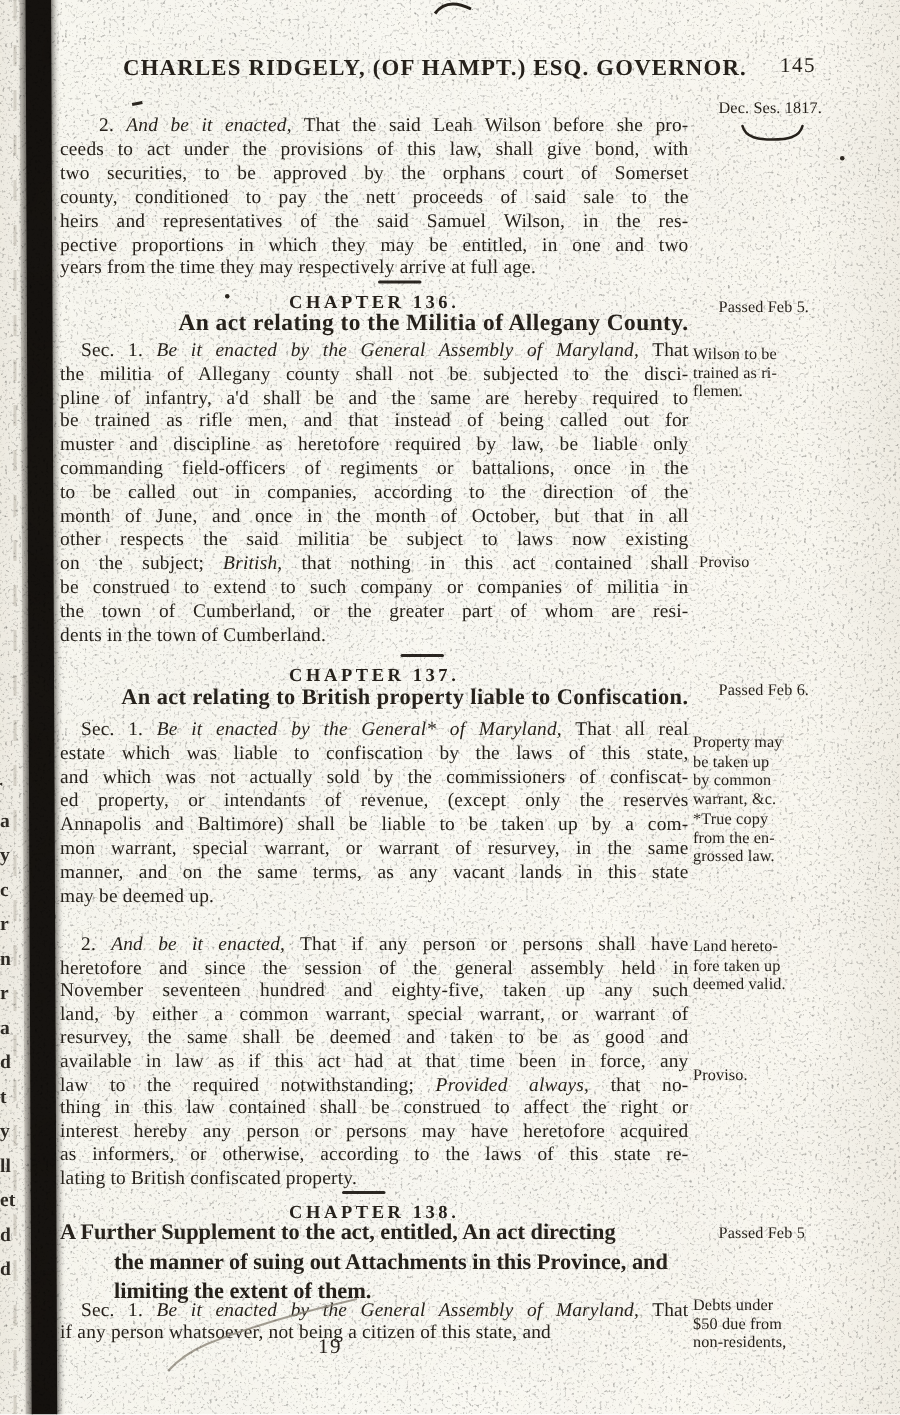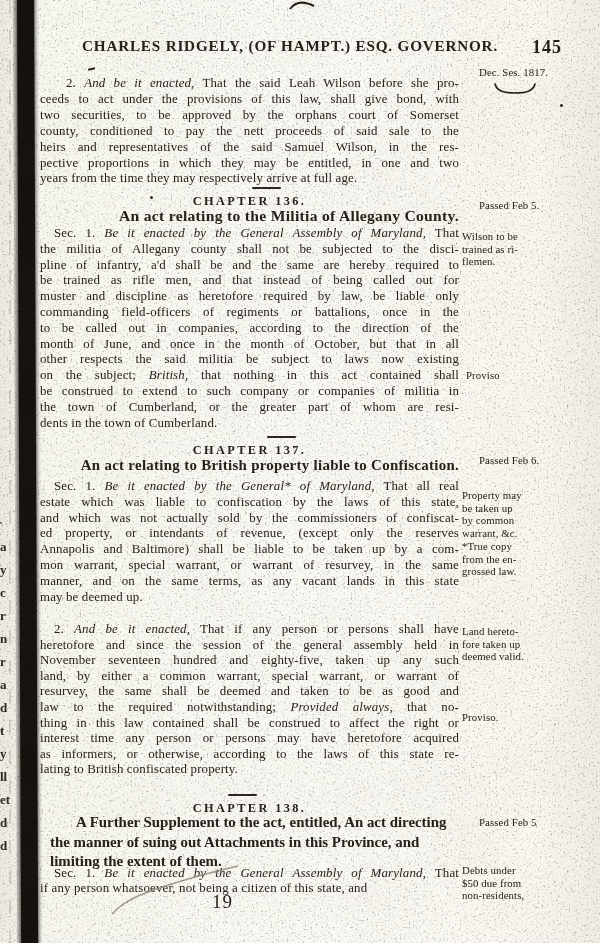--- a/index.html
+++ b/index.html
@@ -14,49 +14,49 @@
     transform:rotate(-0.25deg); transform-origin:top center; }
   .edge-streak { position:absolute; top:0; left:9px; width:2px; height:943px;
     background:repeating-linear-gradient(#b9b4a8 0 14px, transparent 14px 30px); opacity:.5; }
   
   .edge-frags { position:absolute; left:0; top:512px; width:13px; height:362px;
     font-size:13px; font-weight:bold; line-height:23px; white-space:pre-line;
     color:#2e2a24; text-indent:-4px; overflow:hidden; filter:blur(.2px); }
   
   .header { position:absolute; top:37px; left:60px; width:460px; text-align:center;
     font-size:15.2px; font-weight:bold; letter-spacing:.8px; }
-  .pageno { position:absolute; top:37px; left:532px; font-size:18px; font-weight:bold; letter-spacing:1px; }
+  .pageno { position:absolute; top:37px; left:520px; font-size:14px; font-weight:normal; letter-spacing:1px; }
   
   .block { position:absolute; left:40px; width:419px; font-size:12.9px; letter-spacing:.15px; }
   .line { white-space:nowrap; text-align:justify; text-align-last:justify; }
   .para .line:last-child { text-align-last:left; }
   .para .line:first-child { text-indent:14px; }
   .p-wilson .line:first-child { text-indent:26px; }
   .p-wilson .line { line-height:15.9px; }
   .p-136 .line { line-height:15.8px; }
   .p-137a .line { line-height:15.8px; }
   .p-137b .line { line-height:15.6px; }
   .p-138 .line { line-height:14.5px; }
   .it { font-style:italic; }
   .chap { position:absolute; left:40px; width:419px; text-align:center;
     font-size:12.3px; font-weight:bold; letter-spacing:2.4px; }
   .acttitle { position:absolute; left:40px; width:419px; text-align:right;
     font-weight:bold; letter-spacing:.3px; }
   .t-136 { font-size:15.6px; }
   .t-137 { font-size:14.9px; }
   .t-138 { position:absolute; left:40px; width:424px; font-weight:bold; font-size:14.9px; text-align:left; }
-  .t-138 .line { line-height:19.5px; padding-left:10px; text-align:left; text-align-last:left; }
-  .t-138 .line:first-child { padding-left:0;margin-left:36px; }
+  .t-138 .line { line-height:19.5px; padding-left:36px; text-align:left; text-align-last:left; }
+  .t-138 .line:first-child { padding-left:0; }
   .divider { position:absolute; width:29px; height:2.4px; background:#2a2520; border-radius:1px; }
   
   .mnote { position:absolute; left:462px; width:130px; font-size:10.8px; line-height:12.6px;
     white-space:pre-line; letter-spacing:.1px; }
   .mnote.shift { left:479px; }
   .brace { position:absolute; left:492px; top:82px; }
-  .sig { position:absolute; left:212px; top:891px; font-size:19px; letter-spacing:1px; }
+  .sig { position:absolute; left:212px; top:891px; font-size:14px; letter-spacing:1px; }
   .speck { position:absolute; background:#2b261f; }
   .noise, .curve-art, .tick-art { position:absolute; pointer-events:none; }
 </style>
 </head>
 <body>
 
 <div class="page">
 
   <div class="binding"></div>
   <div class="edge-streak"></div>
@@ -139,23 +139,24 @@
 warrant, &amp;c.</div>
   <div class="mnote" style="top:540px">*True copy
 from the en-
 grossed law.</div>
   <div class="block para p-137b" style="top:622px">
       <div class="line"><span>2. </span><span class="it">And be it enacted,</span><span> That if any person or persons shall have</span></div>
       <div class="line"><span>heretofore and since the session of the general assembly held in</span></div>
       <div class="line"><span>November seventeen hundred and eighty-five, taken up any such</span></div>
       <div class="line"><span>land, by either a common warrant, special warrant, or warrant of</span></div>
       <div class="line"><span>resurvey, the same shall be deemed and taken to be as good and</span></div>
+      <div class="line"><span>available in law as if this act had at that time been in force, any</span></div>
       <div class="line"><span>law to the required notwithstanding; </span><span class="it">Provided always,</span><span> that no-</span></div>
       <div class="line"><span>thing in this law contained shall be construed to affect the right or</span></div>
-      <div class="line"><span>interest time any person or persons may have heretofore acquired</span></div>
+      <div class="line"><span>interest hereby any person or persons may have heretofore acquired</span></div>
       <div class="line"><span>as informers, or otherwise, according to the laws of this state re-</span></div>
       <div class="line"><span>lating to British confiscated property.</span></div>
     </div>
   <div class="mnote" style="top:625px">Land hereto-
 fore taken up
 deemed valid.</div>
   <div class="mnote" style="top:711px">Proviso.</div>
 
   <div class="divider" style="top:794px; left:228px"></div>
 

